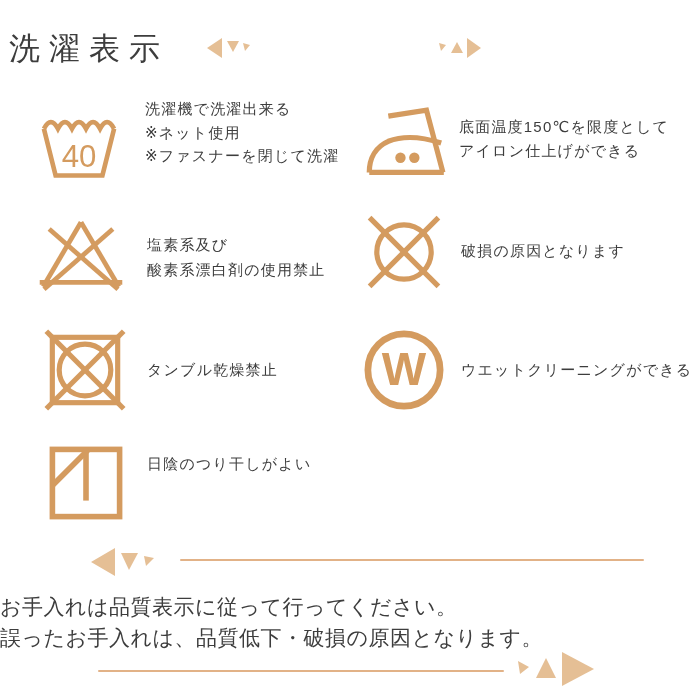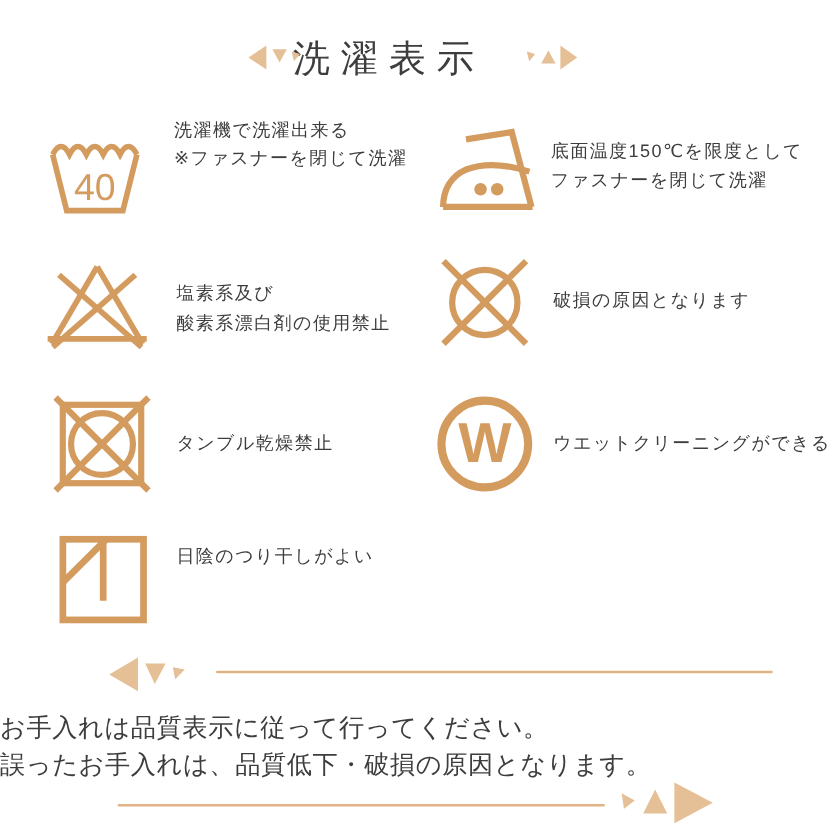--- a/index.html
+++ b/index.html
@@ -9,21 +9,21 @@
     overflow:hidden;
   }
   :root{
     --icon:#d49b5f;
     --accent:#e5bf95;
     --line:#e2b287;
     --ink:#3d3d3d;
   }
   .abs{position:absolute;}
   .title{
-    top:28px;left:0;width:639px;text-align:center;
+    top:28px;left:0;width:639px;text-align:left;
     font-size:31px;font-weight:500;color:var(--ink);
     letter-spacing:9px;padding-left:9px;box-sizing:border-box;
   }
   .icon svg{display:block;color:var(--icon);}
   .tri{color:var(--accent);}
   .hline{background:var(--line);height:2px;border-radius:1px;}
   .txt{
     color:var(--ink);font-size:15px;line-height:23.5px;letter-spacing:1.2px;
     white-space:nowrap;
   }
@@ -72,35 +72,36 @@
 
 <div class="abs icon i-wash">
   <svg width="92" height="78" viewBox="0 0 100 100" fill="none" stroke="currentColor" stroke-width="6">
     <path d="M5 24 q9 -17 18 0 q9 -17 18 0 q9 -17 18 0 q9 -17 18 0 q9 -17 18 0"></path>
     <path d="M5 24 L20 84 L80 84 L95 24"></path>
     <text x="50" y="73" font-size="40" text-anchor="middle" fill="currentColor" stroke="none">40</text>
   </svg>
 </div>
 <div class="abs txt t-wash">
   <div>洗濯機で洗濯出来る</div>
+  <div>※ネット使用</div>
   <div>※ファスナーを閉じて洗濯</div>
 </div>
 
 <div class="abs icon i-iron">
   <svg width="90" height="78" viewBox="0 0 100 90" fill="none" stroke="currentColor" stroke-width="6">
     <path d="M25 14 L69 7 L88 79"></path>
     <path d="M3 79 L89 79"></path>
     <path d="M3 79 C3 62 11 49 25 43 C43 36 64 38 86 45"></path>
     <circle cx="39" cy="62" r="6" fill="currentColor" stroke="none"></circle>
     <circle cx="55" cy="62" r="6" fill="currentColor" stroke="none"></circle>
   </svg>
 </div>
 <div class="abs txt t-iron">
   <div>底面温度150℃を限度として</div>
-  <div>ファスナーを閉じて洗濯</div>
+  <div>アイロン仕上げができる</div>
 </div>
 
 <div class="abs icon i-bleach">
   <svg width="90" height="86" viewBox="0 0 100 100" fill="none" stroke="currentColor" stroke-width="5.5">
     <path d="M50 13 L6 88"></path>
     <path d="M50 13 L94 88"></path>
     <path d="M2 83 L98 83"></path>
     <path d="M13 21 L93 91"></path>
     <path d="M87 21 L7 91"></path>
   </svg>

